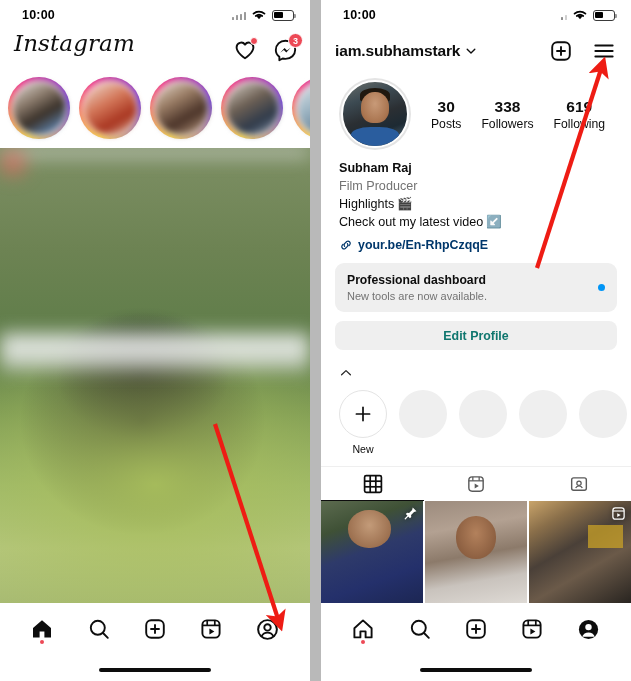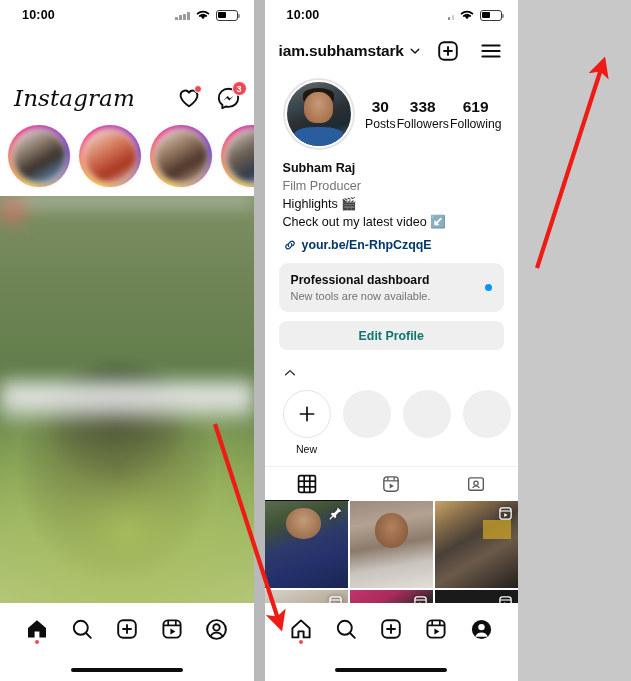--- a/index.html
+++ b/index.html
@@ -2,41 +2,41 @@
 <html><head>
 <meta charset="utf-8">
 <style>
   * { box-sizing: border-box; margin: 0; padding: 0; }
   html, body {
     width: 631px; height: 681px;
     background: #c8c8c8;
     font-family: "Liberation Sans", sans-serif;
     overflow: hidden;
   }
-  .stage { position: relative; width: 518px; height: 681px; display: flex; gap: 11px; background: #b9b9b9; }
+  .stage { position: relative; width: 631px; height: 681px; display: flex; gap: 11px; background: #b9b9b9; }
   .phone { position: relative; width: 315px; height: 681px; background: #fff; overflow: hidden; }
   .phone.right { width: 315px; }
 
   
   .statusbar { height: 30px; display: flex; align-items: center; justify-content: space-between; padding: 0 16px 0 22px; }
   .sb-time { font-size: 12.5px; font-weight: bold; color: #000; letter-spacing: .2px; }
   .sb-right { display: flex; align-items: center; gap: 5px; }
   .sb-dots { display: flex; align-items: flex-end; gap: 1.5px; height: 9px; }
   .sb-dots i { display: block; width: 2.5px; background: #9a9a9a; border-radius: .5px; }
   .sb-dots i:nth-child(1){height:3px}.sb-dots i:nth-child(2){height:4.5px}
   .sb-dots i:nth-child(3){height:6px}.sb-dots i:nth-child(4){height:7.5px}
   .sb-bars { display:flex; align-items:flex-end; gap:1.5px; height:9px;}
   .sb-bars i { display:block; width:2.5px; background:#8e8e8e; border-radius:.5px;}
   .sb-bars i:nth-child(1){height:3px}.sb-bars i:nth-child(2){height:5px;background:#cfcfcf}
   .battery { width: 22px; height: 11px; border: 1.4px solid #3a3a3a; border-radius: 3px; position: relative; padding: 1.3px; }
   .battery::after { content:''; position:absolute; right:-3.4px; top:3px; width:2px; height:4px; background:#9a9a9a; border-radius:0 1px 1px 0;}
   .battery .fill { height: 100%; background: #000; border-radius: 1px; }
 
   
-  .ig-header { height: 40px; display: flex; align-items: center; justify-content: space-between; padding: 0 12px 0 14px; margin-top: 48px; }
+  .ig-header { height: 40px; display: flex; justify-content: space-between; padding: 0 12px 0 14px; }
   .ig-logo { font-family: "DejaVu Serif", serif; font-style: italic; font-size: 23px; color: #0d0d0d; letter-spacing: .1px; }
   .ig-actions { display: flex; align-items: center; gap: 14px; }
   .ic { position: relative; width: 26px; height: 26px; display:flex; align-items:center; justify-content:center; }
   .ic svg { display:block; }
   .dot-badge { position:absolute; top:0px; right:0px; width:8px; height:8px; border-radius:50%; background:#ed4956; border:1.5px solid #fff;}
   .num-badge { position:absolute; top:-4px; right:-5px; min-width:15px; height:15px; padding:0 3px; border-radius:8px;
      background:#ed4956; color:#fff; font-size:9px; font-weight:bold; display:flex; align-items:center; justify-content:center; border:1.5px solid #fff;}
 
   .stories { height: 78px; display: flex; align-items: center; gap: 9px; padding: 4px 8px 6px; overflow: hidden; }
   .story { flex: 0 0 auto; width: 62px; height: 62px; border-radius: 50%; padding: 2.5px;

